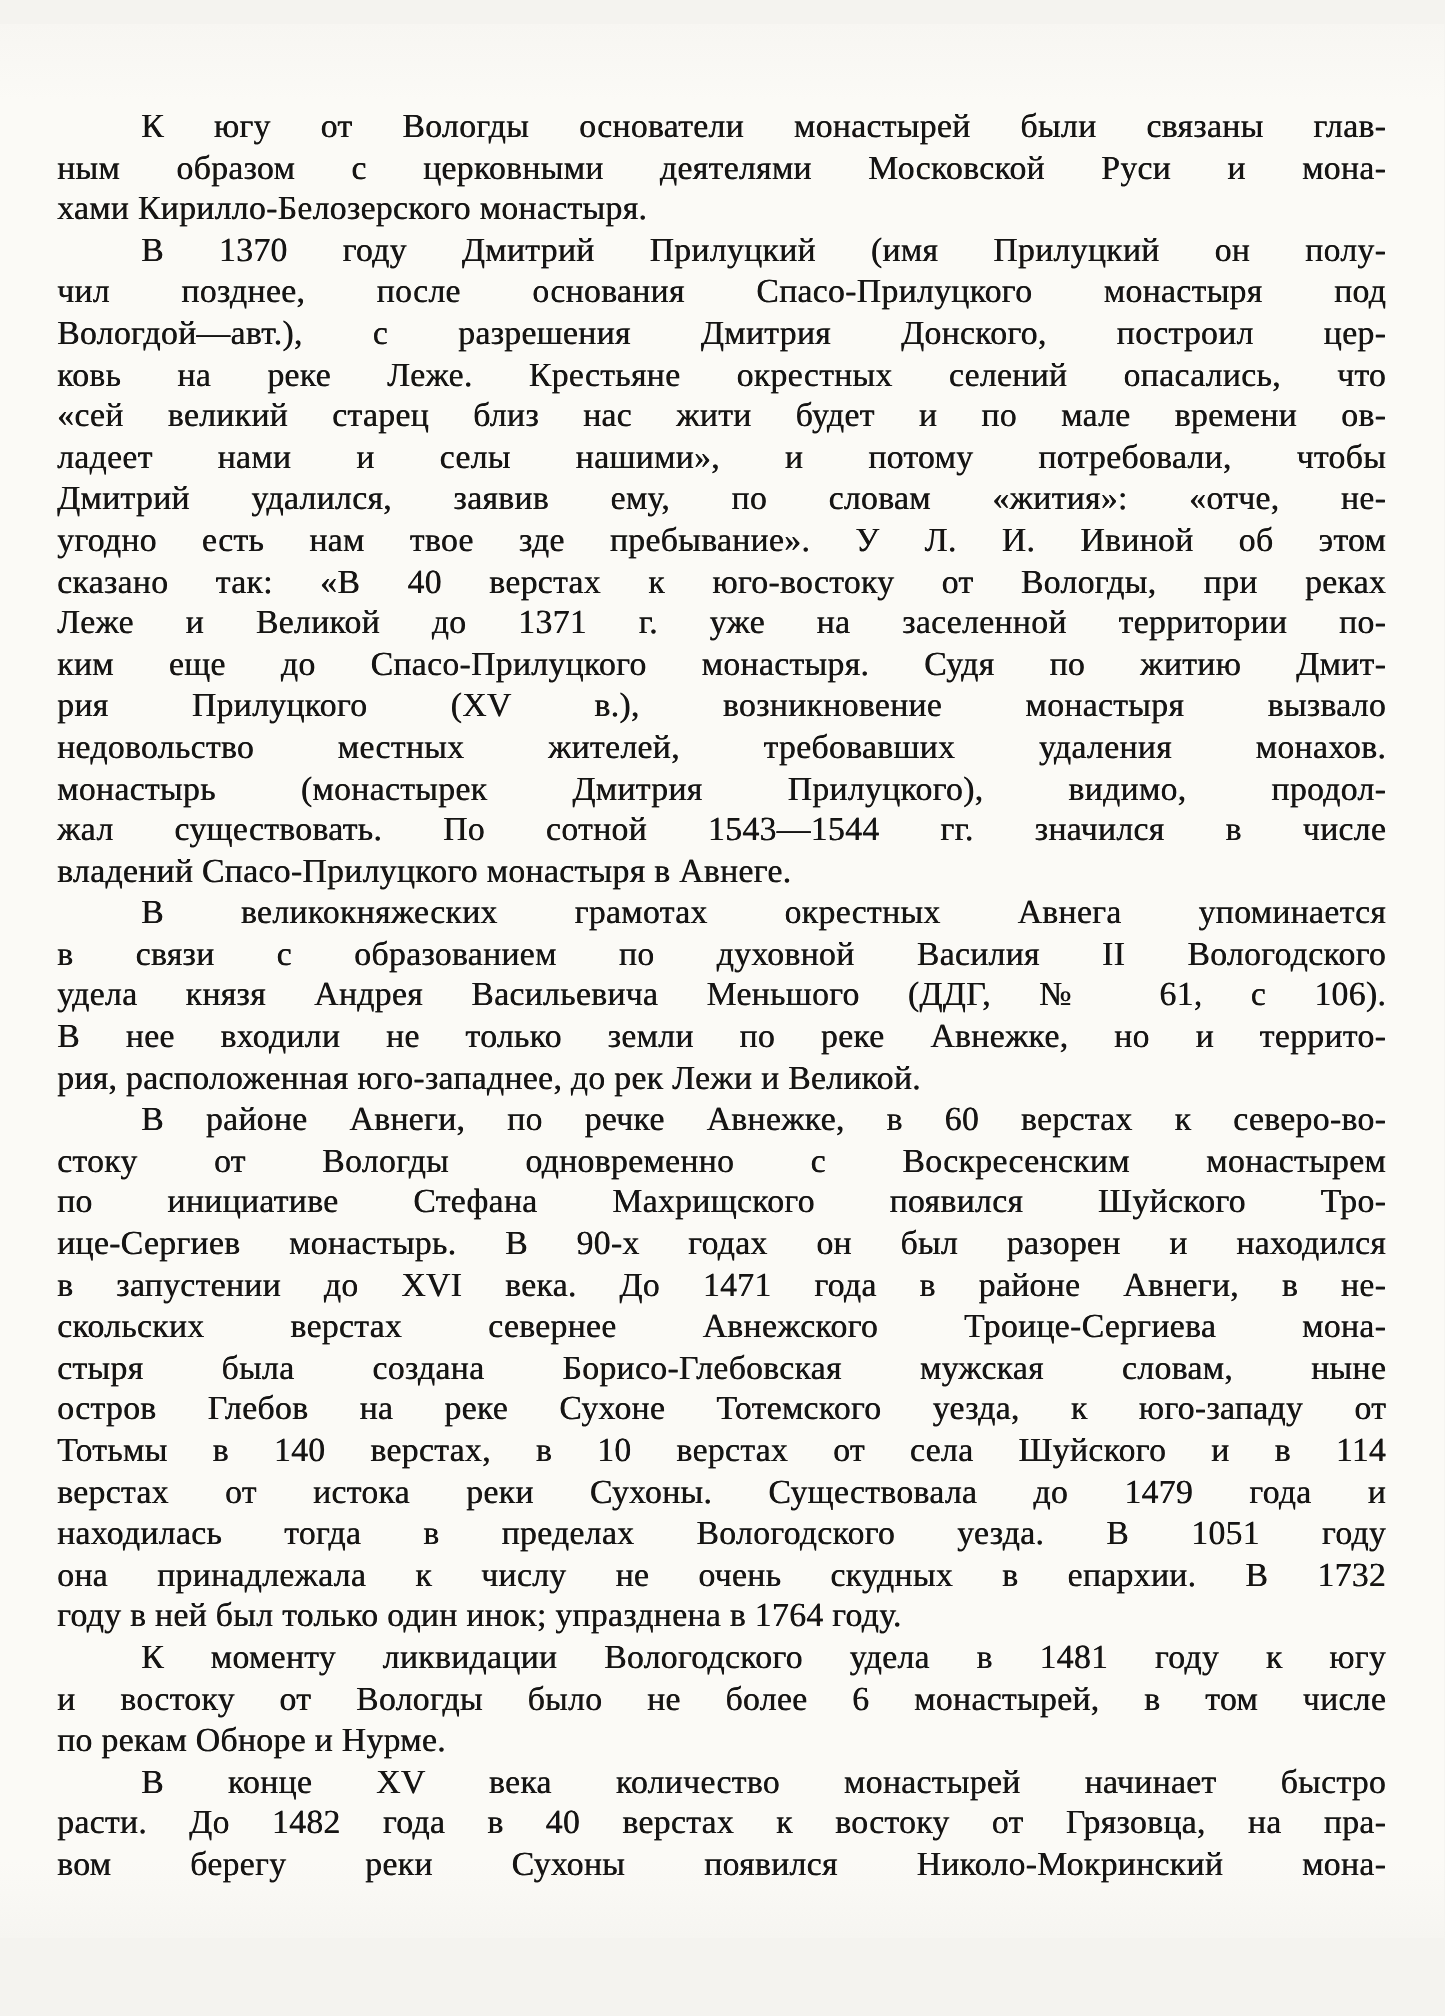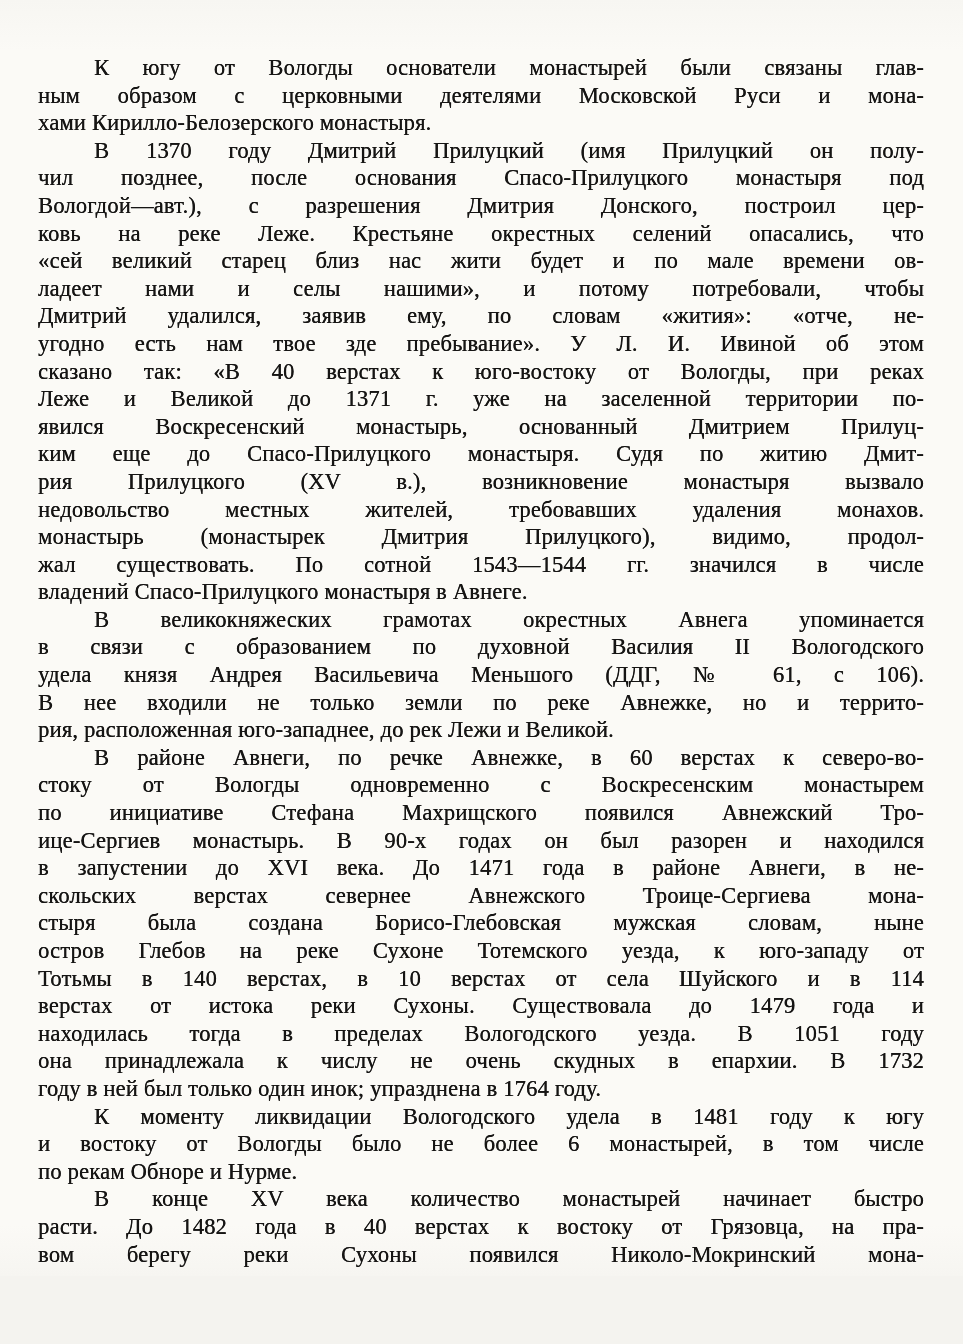--- a/index.html
+++ b/index.html
@@ -13,20 +13,21 @@
     font-family: "Liberation Serif", "DejaVu Serif", serif;
   }
   .page {
     position: relative;
     width: 963px;
     height: 1276px;
     background: #fbfaf6;
     background: linear-gradient(180deg, #f7f6f2 0%, #fbfaf6 4%, #fbfaf6 96%, #f6f5f1 100%);
     overflow: hidden;
     color: #161514;
+    margin-top: 16px;
   }
   .text-block {
     position: absolute;
     left: 38px;
     top: 54px;
     width: 886px;
     font-size: 22.5px;
     letter-spacing: 0.2px;
     text-shadow: 0.3px 0 0 currentColor;
   }
@@ -73,39 +74,38 @@
         <div class="line indent">В 1370 году Дмитрий Прилуцкий (имя Прилуцкий он полу-</div>
         <div class="line">чил позднее, после основания Спасо-Прилуцкого монастыря под</div>
         <div class="line">Вологдой—авт.), с разрешения Дмитрия Донского, построил цер-</div>
         <div class="line">ковь на реке Леже. Крестьяне окрестных селений опасались, что</div>
         <div class="line">«сей великий старец близ нас жити будет и по мале времени ов-</div>
         <div class="line">ладеет нами и селы нашими», и потому потребовали, чтобы</div>
         <div class="line">Дмитрий удалился, заявив ему, по словам «жития»: «отче, не-</div>
         <div class="line">угодно есть нам твое зде пребывание». У Л. И. Ивиной об этом</div>
         <div class="line">сказано так: «В 40 верстах к юго-востоку от Вологды, при реках</div>
         <div class="line">Леже и Великой до 1371 г. уже на заселенной территории по-</div>
-        <div class="line">явился Воскресенский монастырь, основанный Дмитрием Прилуц-</div>
         <div class="line">ким еще до Спасо-Прилуцкого монастыря. Судя по житию Дмит-</div>
         <div class="line">рия Прилуцкого (XV в.), возникновение монастыря вызвало</div>
         <div class="line">недовольство местных жителей, требовавших удаления монахов.</div>
         <div class="line">монастырь (монастырек Дмитрия Прилуцкого), видимо, продол-</div>
         <div class="line">жал существовать. По сотной 1543—1544 гг. значился в числе</div>
         <div class="line no-justify">владений Спасо-Прилуцкого монастыря в Авнеге.</div>
       </div>
       <div class="paragraph">
         <div class="line indent">В великокняжеских грамотах окрестных Авнега упоминается</div>
         <div class="line">в связи с образованием по духовной Василия II Вологодского</div>
         <div class="line">удела князя Андрея Васильевича Меньшого (ДДГ, № 61, с 106).</div>
         <div class="line">В нее входили не только земли по реке Авнежке, но и террито-</div>
         <div class="line no-justify">рия, расположенная юго-западнее, до рек Лежи и Великой.</div>
       </div>
       <div class="paragraph">
         <div class="line indent">В районе Авнеги, по речке Авнежке, в 60 верстах к северо-во-</div>
         <div class="line">стоку от Вологды одновременно с Воскресенским монастырем</div>
-        <div class="line">по инициативе Стефана Махрищского появился Авнежский Тро-</div>
+        <div class="line">по инициативе Стефана Махрищского появился Шуйского Тро-</div>
         <div class="line">ице-Сергиев монастырь. В 90-х годах он был разорен и находился</div>
         <div class="line">в запустении до XVI века. До 1471 года в районе Авнеги, в не-</div>
         <div class="line">скольских верстах севернее Авнежского Троице-Сергиева мона-</div>
         <div class="line">стыря была создана Борисо-Глебовская мужская словам, ныне</div>
         <div class="line">остров Глебов на реке Сухоне Тотемского уезда, к юго-западу от</div>
         <div class="line">Тотьмы в 140 верстах, в 10 верстах от села Шуйского и в 114</div>
         <div class="line">верстах от истока реки Сухоны. Существовала до 1479 года и</div>
         <div class="line">находилась тогда в пределах Вологодского уезда. В 1051 году</div>
         <div class="line">она принадлежала к числу не очень скудных в епархии. В 1732</div>
         <div class="line no-justify">году в ней был только один инок; упразднена в 1764 году.</div>

